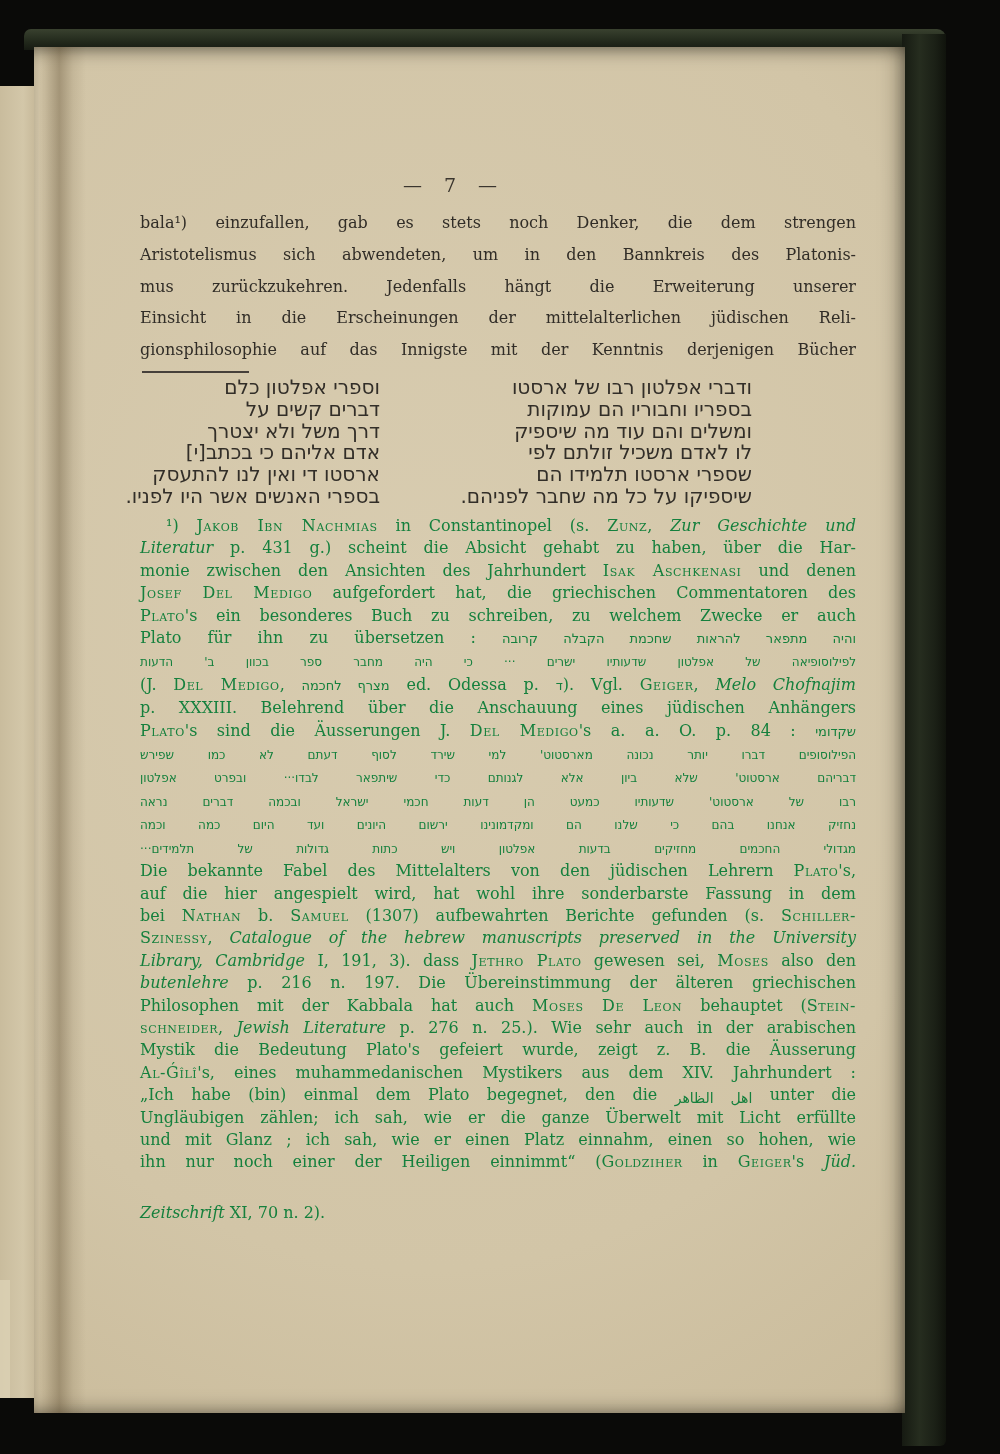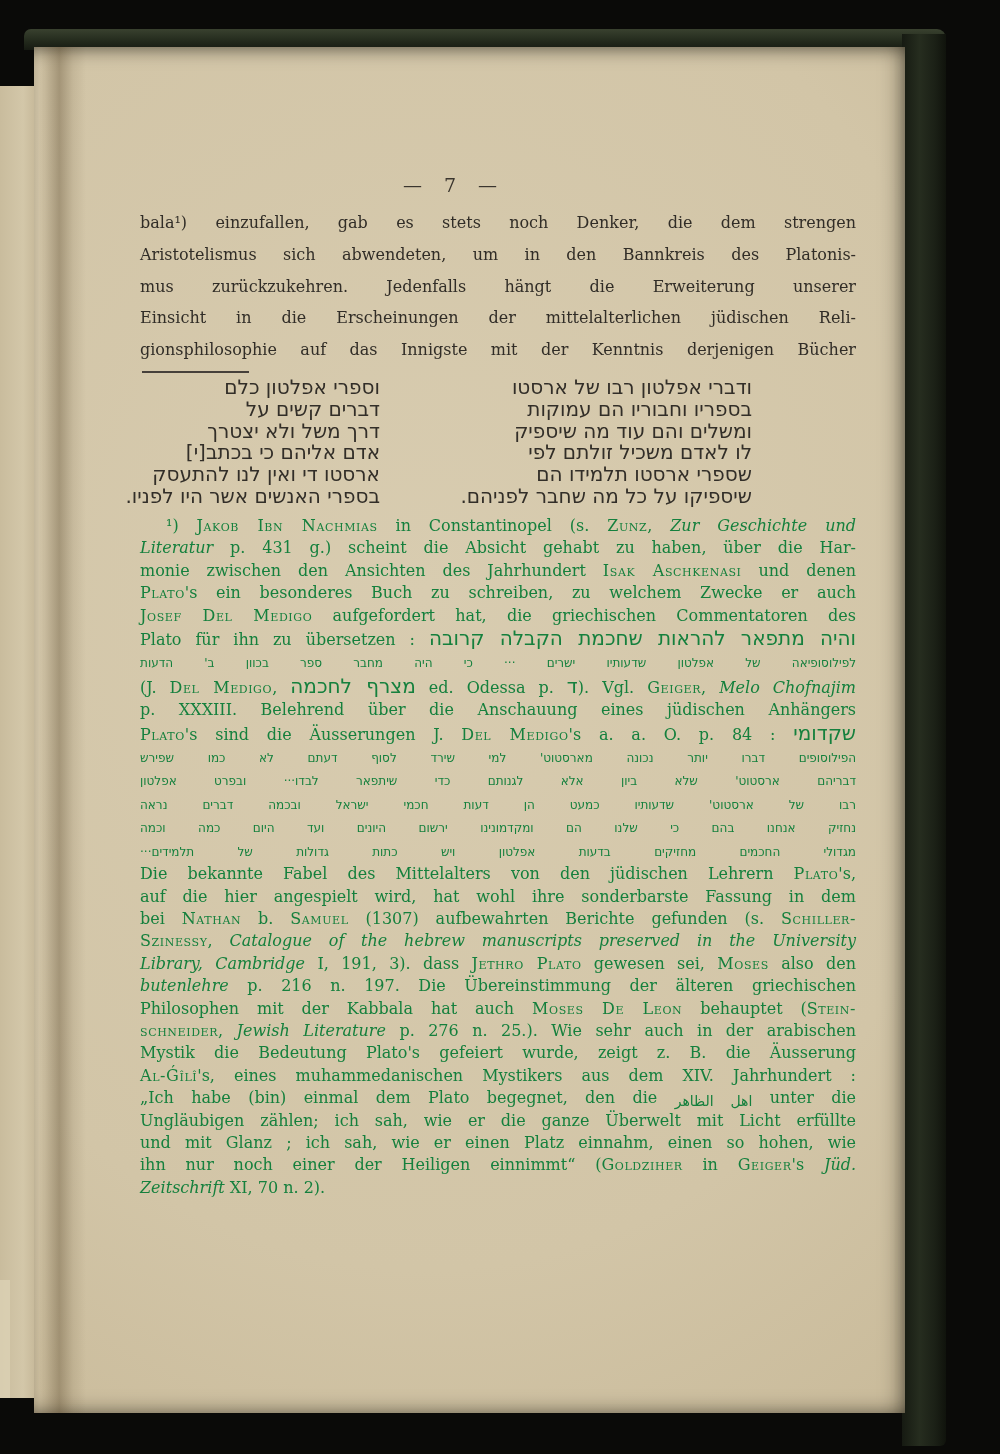--- a/index.html
+++ b/index.html
@@ -62,27 +62,27 @@
   .verse { position:absolute; top:377px; left:0; width:716px; height:132px;
            font-family:"DejaVu Sans",sans-serif; font-size:20px; color:#322e28; }
   .vcol { position:absolute; top:0; direction:rtl; line-height:21.8px; }
   .vcol .line { text-align:right; white-space:nowrap; }
   .vright { right:104px; width:336px; }
   .vleft  { left:4px;  width:236px; }
 
   .fn { position:absolute; top:515px; left:0; width:716px; font-size:16px; line-height:22.4px; color:#15803d; }
   .fn .line { text-align:justify; text-align-last:justify; }
   .fn .line.indent { text-indent:26px; }
-  .fn .line.end { text-align-last:left; }
+  .fn .line.end { text-align-last:left;margin-top:28px; }
   .fn .line.rtl { direction:rtl; text-align-last:justify; }
 
   .seg-r  { }
   .seg-i  { font-style:italic; }
   .seg-sc { font-variant:small-caps; letter-spacing:.6px; }
-  .seg-h  { font-family:"DejaVu Sans",sans-serif; font-size:20px; direction:rtl; unicode-bidi:embed; }
+  .seg-h  { font-family:"DejaVu Sans",sans-serif; font-size:13px; direction:rtl; unicode-bidi:embed; }
   .fn .line.rtl .seg-h { font-size:12px; }
   .seg-a  { font-family:"DejaVu Sans",sans-serif; font-size:14px; line-height:1; vertical-align:-3px; }
 </style>
 </head>
 <body>
 
 <div class="scan">
   <div class="board-top"></div>
   <div class="board-right"></div>
   <div class="paper-left"></div>
@@ -115,22 +115,22 @@
           <div class="line">דרך משל ולא יצטרך</div>
           <div class="line">אדם אליהם כי בכתב[י]</div>
           <div class="line">ארסטו די ואין לנו להתעסק</div>
           <div class="line">בספרי האנשים אשר היו לפניו.</div>
         </div>
     </div>
     <div class="fn">
         <div class="line indent"><span class="seg-r">¹) </span><span class="seg-sc">Jakob Ibn Nachmias</span><span class="seg-r"> in Constantinopel (s. </span><span class="seg-sc">Zunz</span><span class="seg-r">, </span><span class="seg-i">Zur Geschichte und</span></div>
         <div class="line"><span class="seg-i">Literatur</span><span class="seg-r"> p. 431 g.) scheint die Absicht gehabt zu haben, über die Har-</span></div>
         <div class="line"><span class="seg-r">monie zwischen den Ansichten des Jahrhundert </span><span class="seg-sc">Isak Aschkenasi</span><span class="seg-r"> und denen</span></div>
+        <div class="line"><span class="seg-sc">Josef Del Medigo</span><span class="seg-r"> aufgefordert hat, die griechischen Commentatoren des</span></div>
         <div class="line"><span class="seg-sc">Plato</span><span class="seg-r">'s ein besonderes Buch zu schreiben, zu welchem Zwecke er auch</span></div>
-        <div class="line"><span class="seg-sc">Josef Del Medigo</span><span class="seg-r"> aufgefordert hat, die griechischen Commentatoren des</span></div>
         <div class="line"><span class="seg-r">Plato für ihn zu übersetzen : </span><span class="seg-h">והיה מתפאר להראות שחכמת הקבלה קרובה</span></div>
         <div class="line rtl" dir="rtl"><span class="seg-h">לפילוסופיאה של אפלטון שדעותיו ישרים ··· כי היה מחבר ספר בכוון ב' הדעות</span></div>
         <div class="line"><span class="seg-r">(J. </span><span class="seg-sc">Del Medigo</span><span class="seg-r">, </span><span class="seg-h">מצרף לחכמה</span><span class="seg-r"> ed. Odessa p. </span><span class="seg-h">ד</span><span class="seg-r">). Vgl. </span><span class="seg-sc">Geiger</span><span class="seg-r">, </span><span class="seg-i">Melo Chofnajim</span></div>
         <div class="line"><span class="seg-r">p. XXXIII. Belehrend über die Anschauung eines jüdischen Anhängers</span></div>
         <div class="line"><span class="seg-sc">Plato</span><span class="seg-r">'s sind die Äusserungen J. </span><span class="seg-sc">Del Medigo</span><span class="seg-r">'s a. a. O. p. 84 : </span><span class="seg-h">שקדומי</span></div>
         <div class="line rtl" dir="rtl"><span class="seg-h">הפילוסופים דברו יותר נכונה מארסטוט' למי שירד לסוף דעתם לא כמו שפירש</span></div>
         <div class="line rtl" dir="rtl"><span class="seg-h">דבריהם ארסטוט' שלא ביון אלא לגנותם כדי שיתפאר לבדו··· ובפרט אפלטון</span></div>
         <div class="line rtl" dir="rtl"><span class="seg-h">רבו של ארסטוט' שדעותיו כמעט הן דעות חכמי ישראל ובכמה דברים נראה</span></div>
         <div class="line rtl" dir="rtl"><span class="seg-h">נחזיק אנחנו בהם כי שלנו הם ומקדמונינו ירשום היונים ועד היום כמה וכמה</span></div>
         <div class="line rtl" dir="rtl"><span class="seg-h">מגדולי החכמים מחזיקים בדעות אפלטון ויש כתות גדולות של תלמידים···</span></div>

